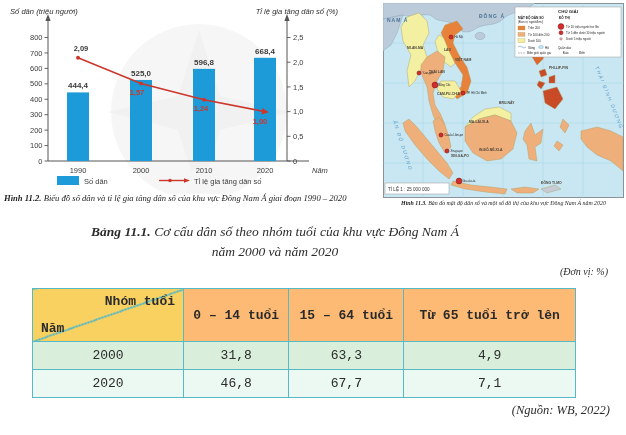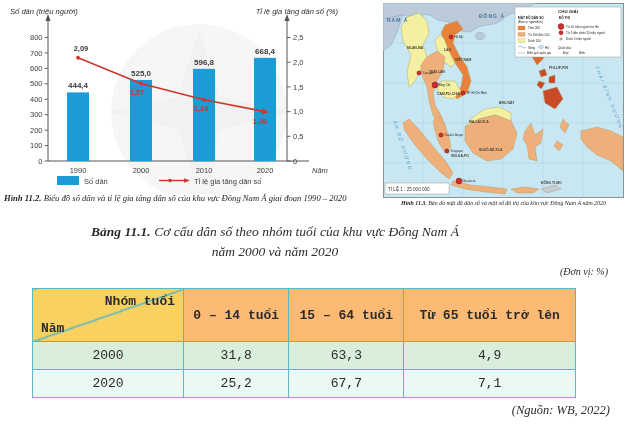--- a/index.html
+++ b/index.html
@@ -263,21 +263,21 @@
     </thead>
     <tbody id="table-body">
         <tr class="r0">
           <td class="ycell">2000</td>
           <td>31,8</td>
           <td>63,3</td>
           <td>4,9</td>
         </tr>
         <tr class="r1">
           <td class="ycell">2020</td>
-          <td>25,2</td>
+          <td>46,8</td>
           <td>67,7</td>
           <td>7,1</td>
         </tr>
       </tbody>
   </table>
 
   <div class="abs" id="source-note">(Nguồn: WB, 2022)</div>
 </div>
 
 </body></html>

